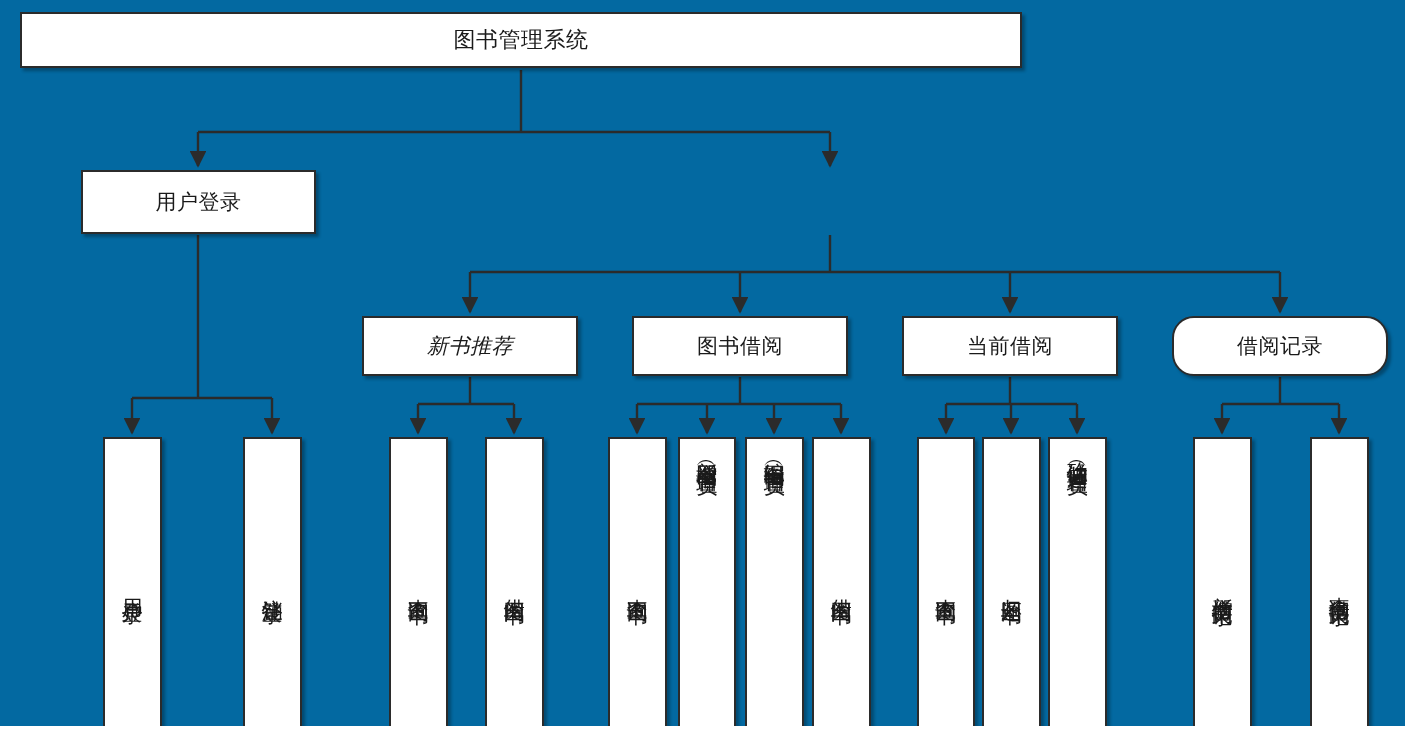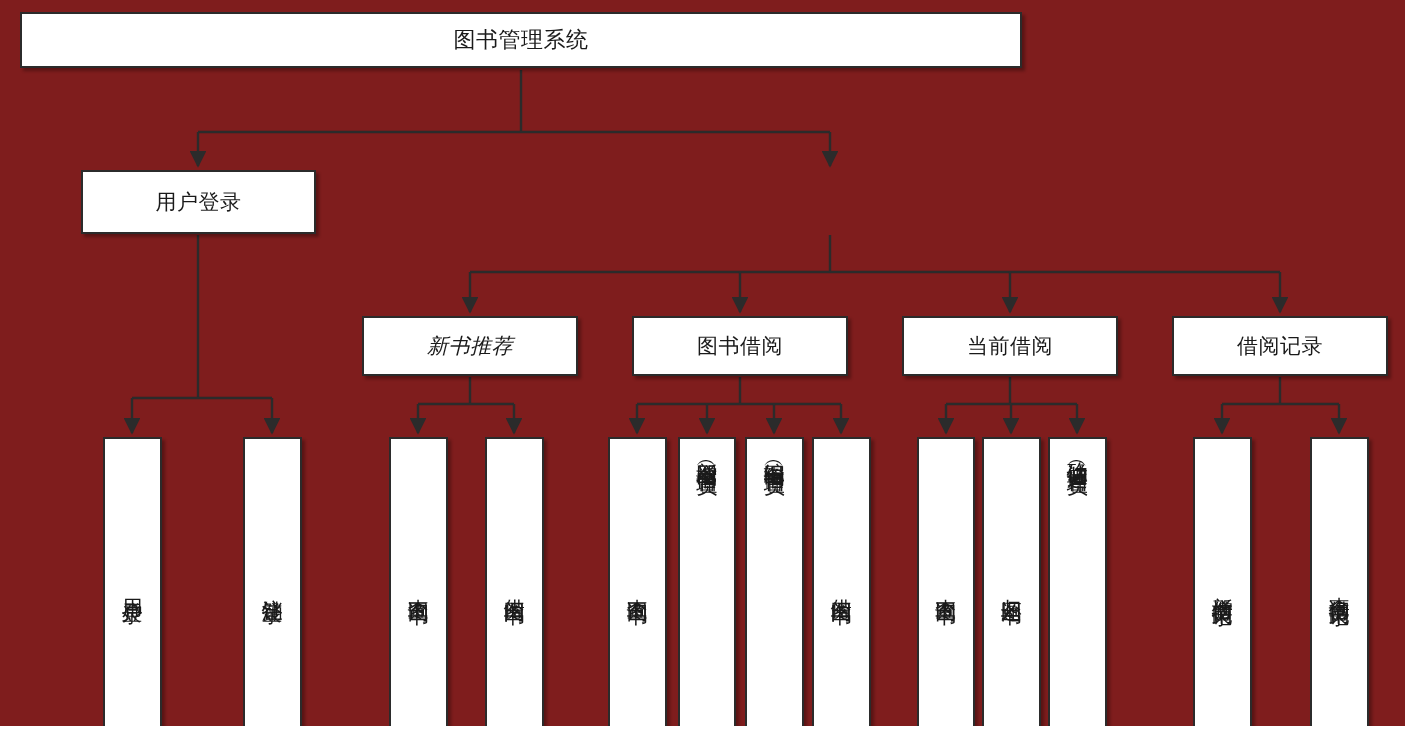--- a/index.html
+++ b/index.html
@@ -8,21 +8,21 @@
     padding: 0;
     background: #ffffff;
   }
   body {
     font-family: "Liberation Sans", "DejaVu Sans", sans-serif;
   }
   #canvas {
     position: relative;
     width: 1405px;
     height: 726px;
-    background: #7f1d1d;
+    background: #0369a1;
     overflow: hidden;
   }
   #edges {
     position: absolute;
     left: 0;
     top: 0;
     width: 1405px;
     height: 747px;
     pointer-events: none;
   }
@@ -148,21 +148,21 @@
   </div>
 
   <div class="node horiz" style="left:902px; top:316px; width:216px; height:60px;">
     <span class="label">当前借阅</span>
   </div>
 
   <div class="node horiz" style="left:632px; top:316px; width:216px; height:60px;">
     <span class="label">图书借阅</span>
   </div>
 
-  <div class="node horiz" style="left:1172px; top:316px; width:216px; height:60px;">
+  <div class="node horiz" style="left:1172px; top:316px; width:216px; height:60px;border-radius:22px;">
     <span class="label">借阅记录</span>
   </div>
 
   <div class="node vert center" style="left:103px; top:437px; width:59px; height:297px;">
     <span class="label">用户登录</span>
   </div>
 
   <div class="node vert center" style="left:243px; top:437px; width:59px; height:297px;">
     <span class="label">注销登录</span>
   </div>

